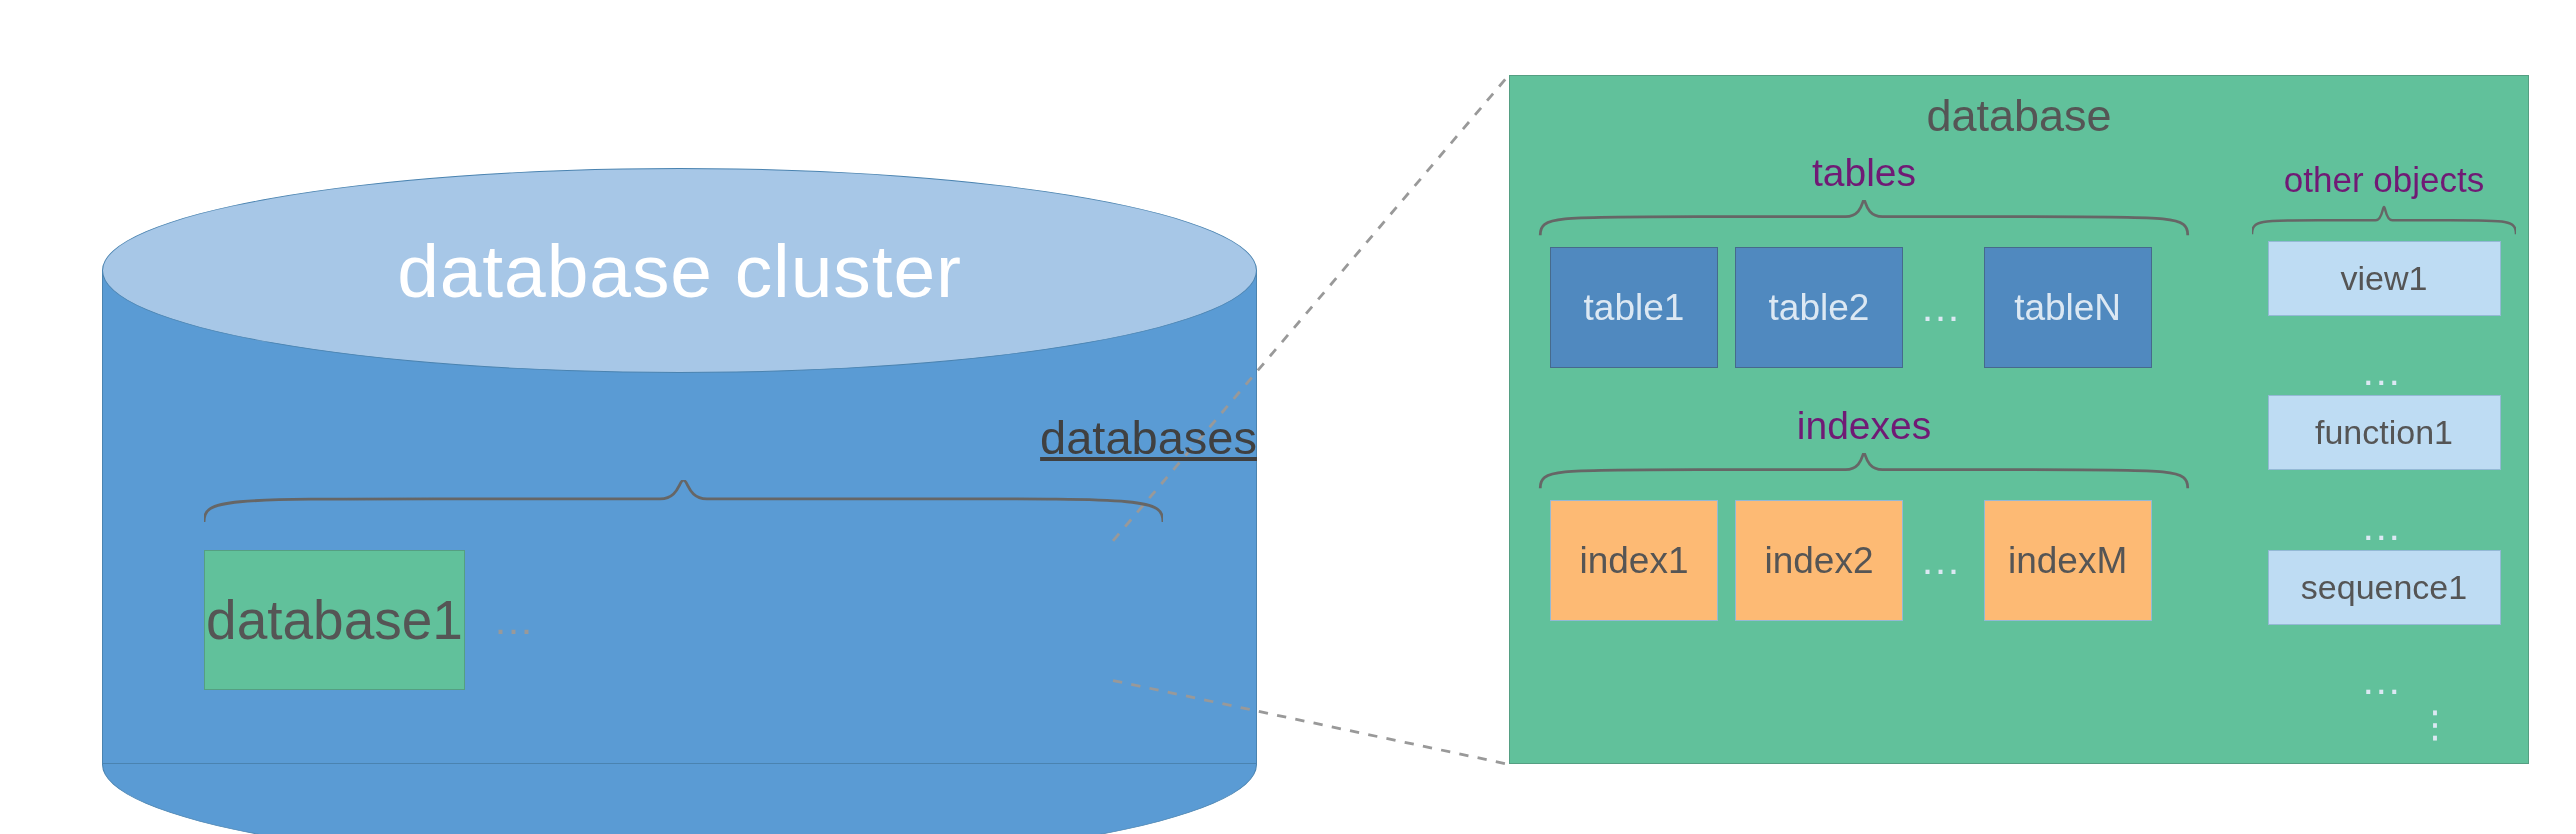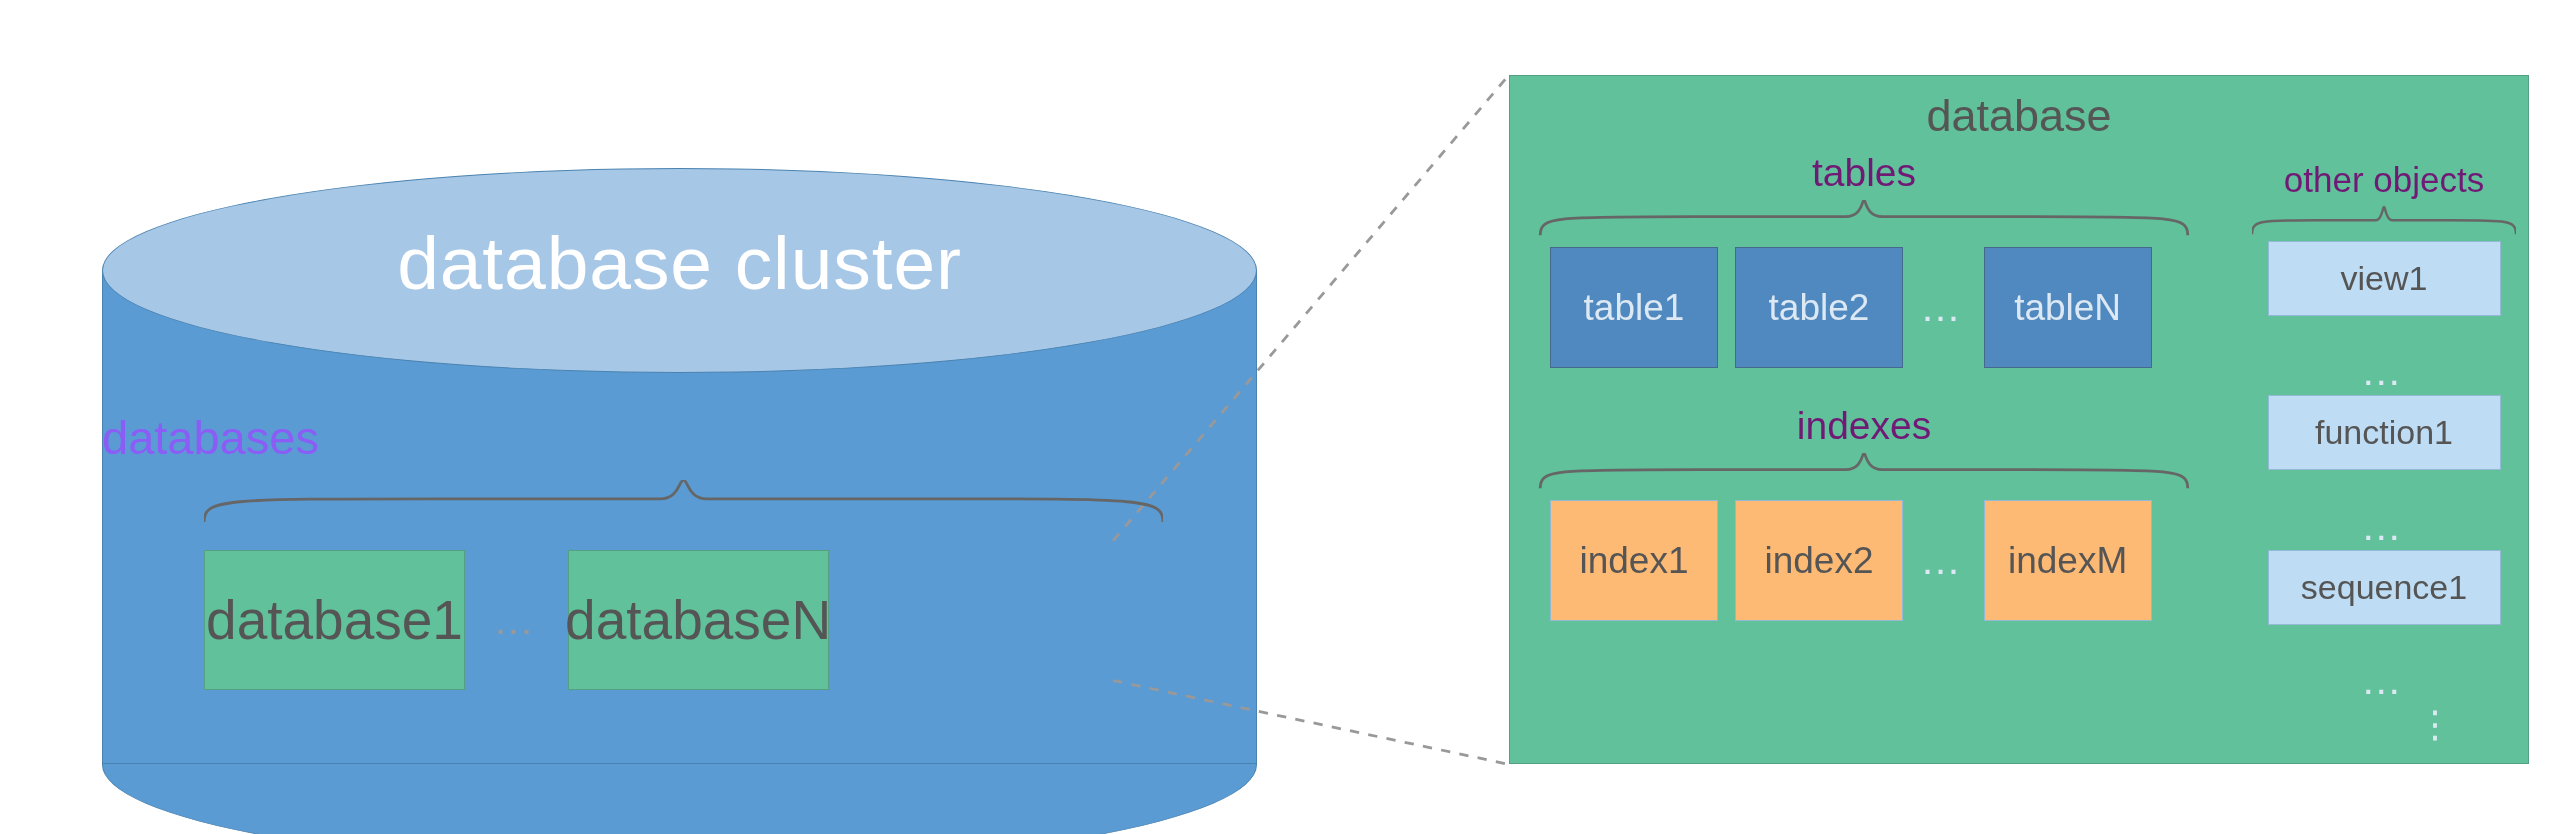--- a/index.html
+++ b/index.html
@@ -49,37 +49,38 @@
     width: 100%;
     height: 205px;
     background: #a7c7e7;
     border: 1.9px solid #4a83b0;
     border-radius: 50%/50%;
     z-index: 2;
   }
   .cyl-title {
     position: absolute;
     left: 0;
-    top: 52px;
+    top: 60px;
     width: 100%;
     text-align: center;
     font-size: 75px;
     color: white;
     z-index: 3;
     letter-spacing: 0.9px;
   }
   .cyl-subtitle {
     position: absolute;
     left: 0;
     top: 242px;
     width: 100%;
-    text-align: left;
+    text-align: right;
     font-size: 47px;
-    color: #8b5cf6;
+    color: #404040;
     z-index: 3;
+    text-decoration: underline;
   }
   .brace-cyl {
     position: absolute;
     left: 102px;
     top: 312px;
     width: 959px;
     height: 47px;
     z-index: 3;
   }
   .db-row {
@@ -232,21 +233,20 @@
   <div class="cyl-title">database cluster</div>
   <div class="cyl-subtitle">databases</div>
 
   <svg class="brace-cyl" viewBox="0 0 1030 50">
     <path d="M0 45 C0 20 20 20 250 20 L490 20 C510 20 510 0 515 0 C520 0 520 20 540 20 L780 20 C1010 20 1030 20 1030 45" stroke="#666" stroke-width="3" fill="none"></path>
   </svg>
 
   <div class="db-row">
     <div class="db-box">database1</div>
     <div class="dots">…</div>
-    <div class="db-box">databaseN</div>
   </div>
 </div>
 
 <svg class="expand-lines" viewBox="0 0 500 760">
   <line x1="45" y1="500" x2="470" y2="0" stroke="#999" stroke-width="3" stroke-dasharray="10 10"></line>
   <line x1="45" y1="650" x2="470" y2="740" stroke="#999" stroke-width="3" stroke-dasharray="10 10"></line>
 </svg>
 
 <div class="panel">
   <div class="panel-title">database</div>

